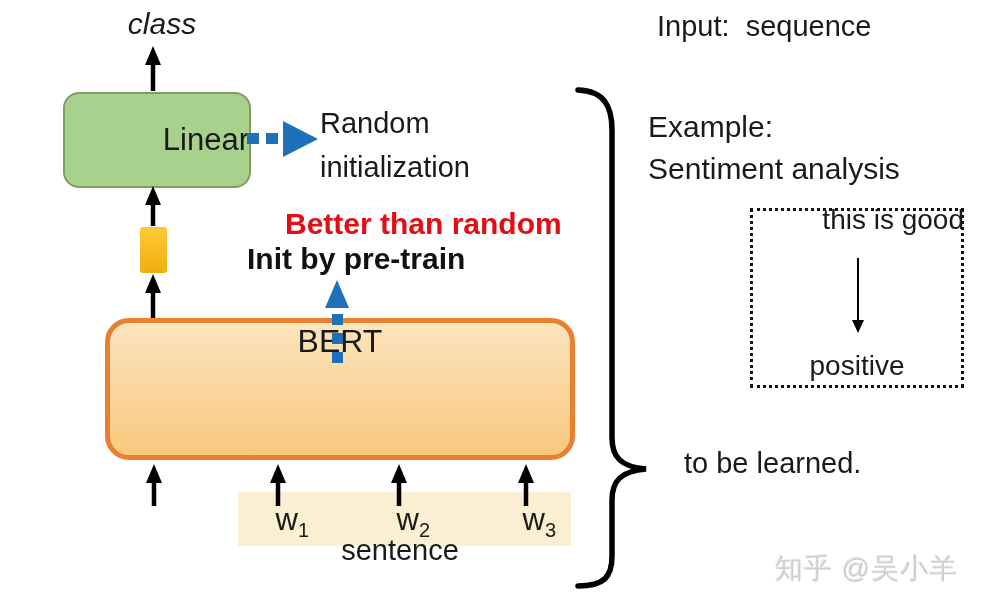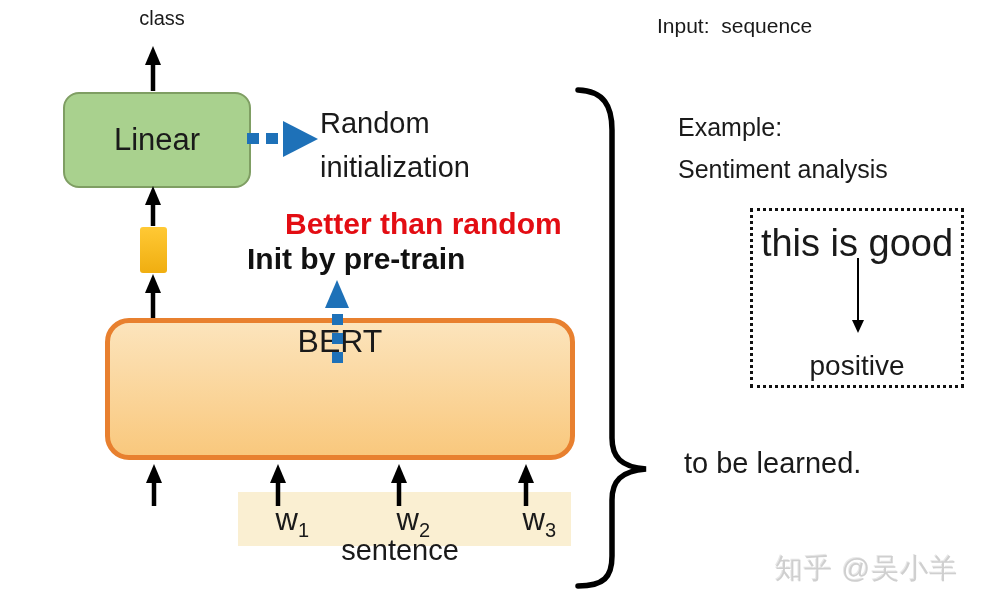--- a/index.html
+++ b/index.html
@@ -9,21 +9,21 @@
   }
   .overlay{position:absolute;left:0;top:0;width:988px;height:606px;pointer-events:none;}
   .abs{position:absolute;}
   .pre{white-space:pre;}
 
   
   .linear-box{
     left:63px;top:92px;width:184px;height:92px;border-radius:16px;
     background:var(--green-fill,#a9d18e);
     border:2.5px solid var(--green-border,#7f9e63);
-    display:flex;align-items:center;justify-content:center;
+    display:flex;align-items:center;justify-content:flex-end;
     font-size:31px;
   }
   .yellow-rect{
     left:140px;top:227px;width:27px;height:46px;border-radius:3px;
     background:linear-gradient(180deg,#ffc935,var(--gold,#f0ae10));
   }
   .bert-box{
     left:105px;top:318px;width:470px;height:142px;border-radius:24px;
     background:linear-gradient(180deg,var(--orange-fill-top,#fce4bc),var(--orange-fill-bottom,#f9c87d));
     border:5px solid var(--orange-border,#e8802f);
@@ -34,32 +34,32 @@
   .sentence-highlight{
     left:238px;top:492px;width:333px;height:54px;
     background:var(--highlight,#faefd2);
   }
   .dotted-box{
     left:750px;top:208px;width:214px;height:180px;
     border:3px dotted #111;box-sizing:border-box;
   }
 
   
-  .class-label{left:112px;top:7px;width:100px;text-align:center;font-size:20px;}
+  .class-label{left:112px;top:7px;width:100px;text-align:center;font-size:30px;font-style:italic;}
   .random-note{left:320px;top:101px;font-size:29px;line-height:44px;}
   .better-label{left:285px;top:207px;font-size:30px;font-weight:bold;color:var(--red,#e30d13);}
   .init-label{left:247px;top:242px;font-size:30px;font-weight:bold;color:#111;}
   .cls-label{left:112px;top:501px;font-size:32px;}
   .token{top:502px;width:64px;text-align:right;font-size:31px;}
   .token sub{font-size:20px;line-height:1;}
   .token-1{left:245px;} .token-2{left:366px;} .token-3{left:492px;}
   .sentence-label{left:300px;top:534px;width:200px;text-align:center;font-size:29px;}
-  .io-note{left:657px;top:4px;font-size:21px;line-height:44px;}
-  .example-note{left:678px;top:106px;font-size:25px;line-height:42px;}
-  .good-label{left:750px;top:222px;width:214px;text-align:center;font-size:38px;}
+  .io-note{left:657px;top:4px;font-size:29px;line-height:44px;}
+  .example-note{left:648px;top:106px;font-size:30px;line-height:42px;}
+  .good-label{left:750px;top:204px;width:214px;text-align:right;font-size:28px;}
   .positive-label{left:750px;top:350px;width:214px;text-align:center;font-size:28px;}
   .model-note{left:684px;top:441px;font-size:29px;line-height:45px;}
   .watermark{
     left:775px;top:550px;font-size:28px;letter-spacing:1px;
     color:var(--watermark-gray,#cfcfcf);
     text-shadow:1px 1px 0 #ffffff,-1px -1px 0 #e8e8e8;
   }
 </style>
 </head>
 <body>

